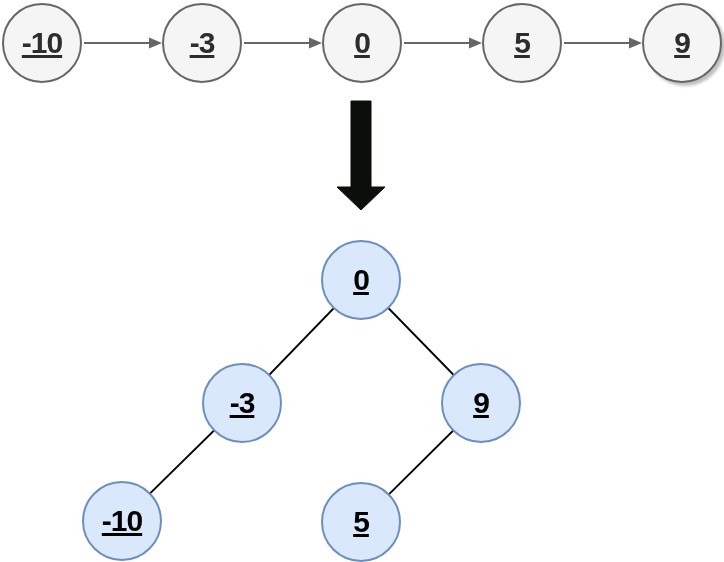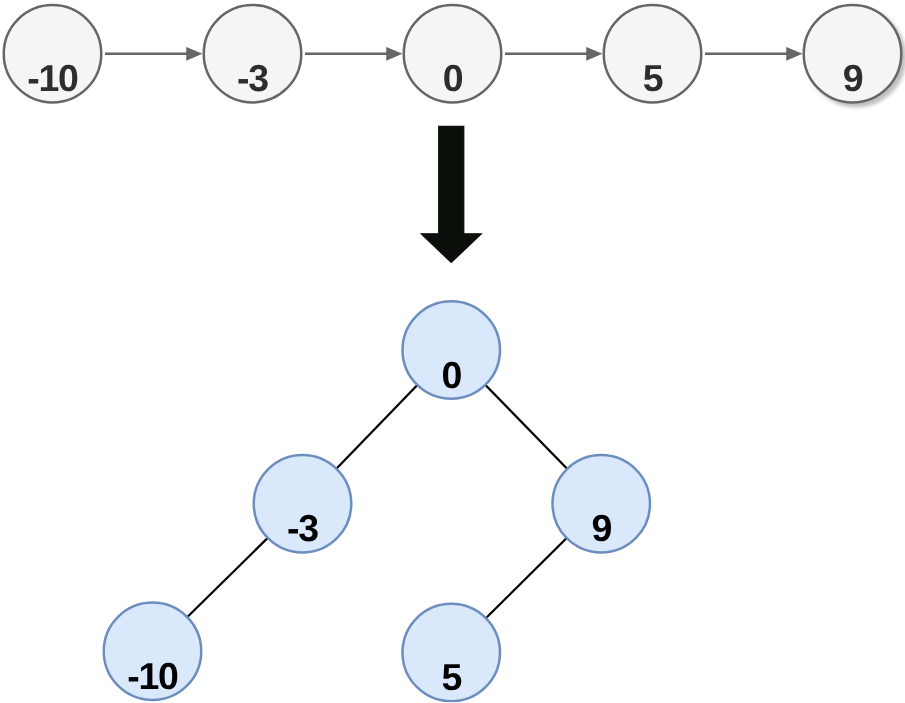--- a/index.html
+++ b/index.html
@@ -40,26 +40,27 @@
     stroke: var(--big-arrow, #000000);
     stroke-width: 1;
   }
   .node {
     position: absolute;
     width: 80px;
     height: 80px;
     border-radius: 50%;
     box-sizing: border-box;
     display: flex;
-    align-items: flex-end;
+    align-items: center;
     justify-content: center;
     font-weight: bold;
     font-size: 30px;
     z-index: 1;
     letter-spacing: -1px;
+    text-decoration: underline;
   }
   .node.list {
     background: var(--list-node-fill, #f5f5f5);
     border: 2px solid var(--list-node-border, #666666);
     color: var(--list-text, #2d2d2d);
   }
   .node.tree {
     background: var(--tree-node-fill, #dae8fc);
     border: 2px solid var(--tree-node-border, #6c8ebf);
     color: var(--tree-text, #000000);

